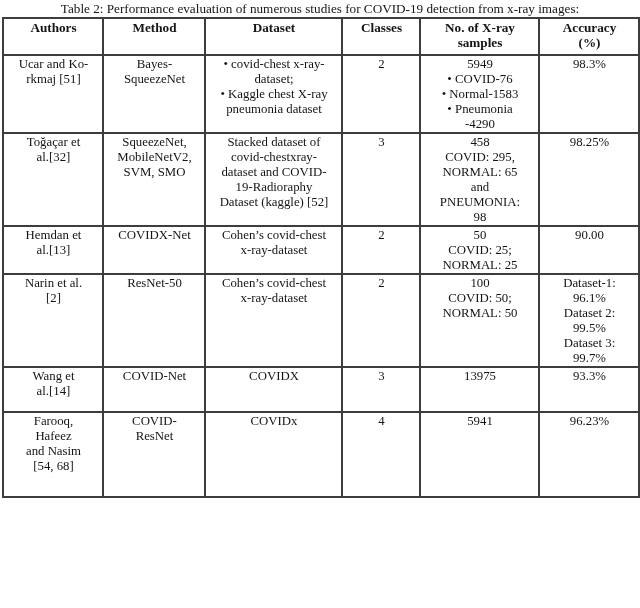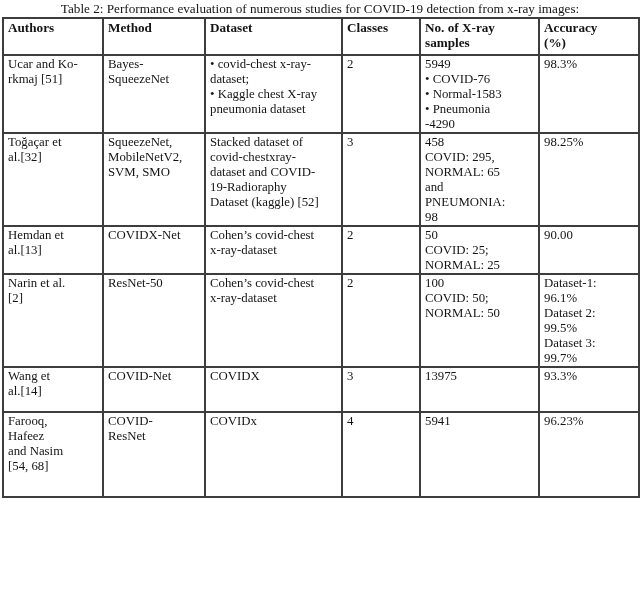--- a/index.html
+++ b/index.html
@@ -36,21 +36,21 @@
     border-collapse: collapse;
     table-layout: fixed;
   }
   .perf th, .perf td {
     border: 2px solid #3d3d3d;
     vertical-align: top;
     padding: 1px 3px 0 4px;
     font-size: 12.8px;
     line-height: 15px;
     white-space: pre-line;
-    text-align: left;
+    text-align: center;
     overflow: hidden;
     margin-left: 25px;
   }
   .perf th {
     font-weight: bold;
     font-size: 13.2px;
   }
   thead tr       { height: 37px; }
   tbody tr:nth-child(1) { height: 43px; }
   tbody tr:nth-child(2) { height: 76px; }

